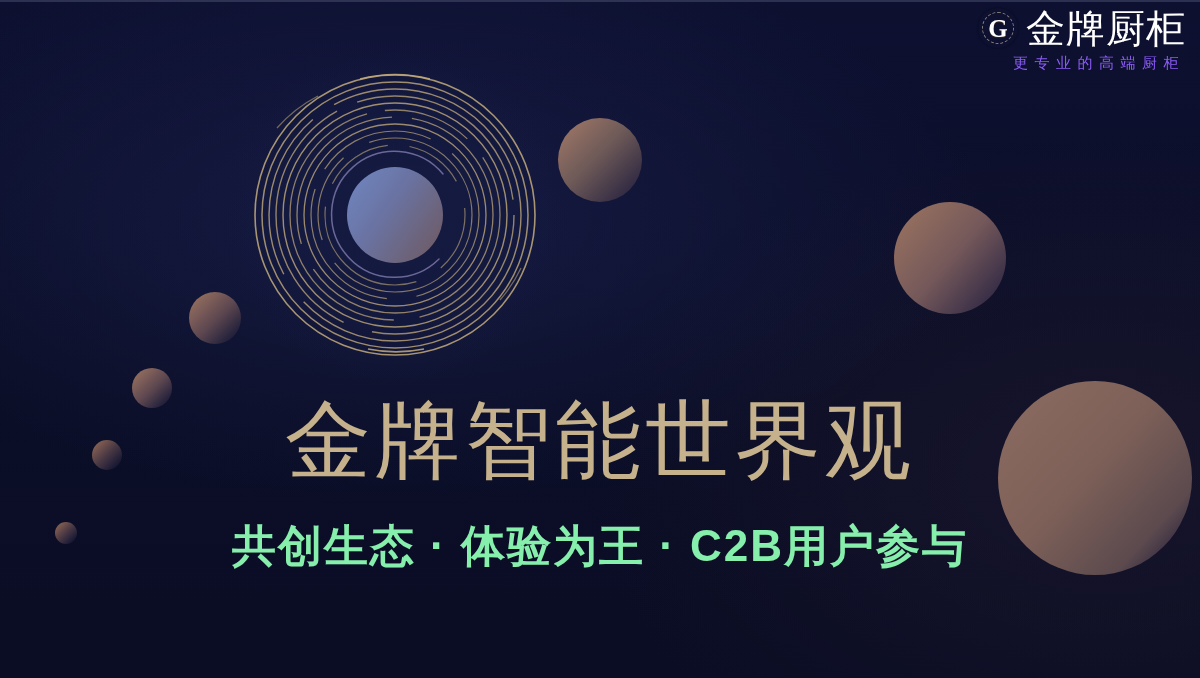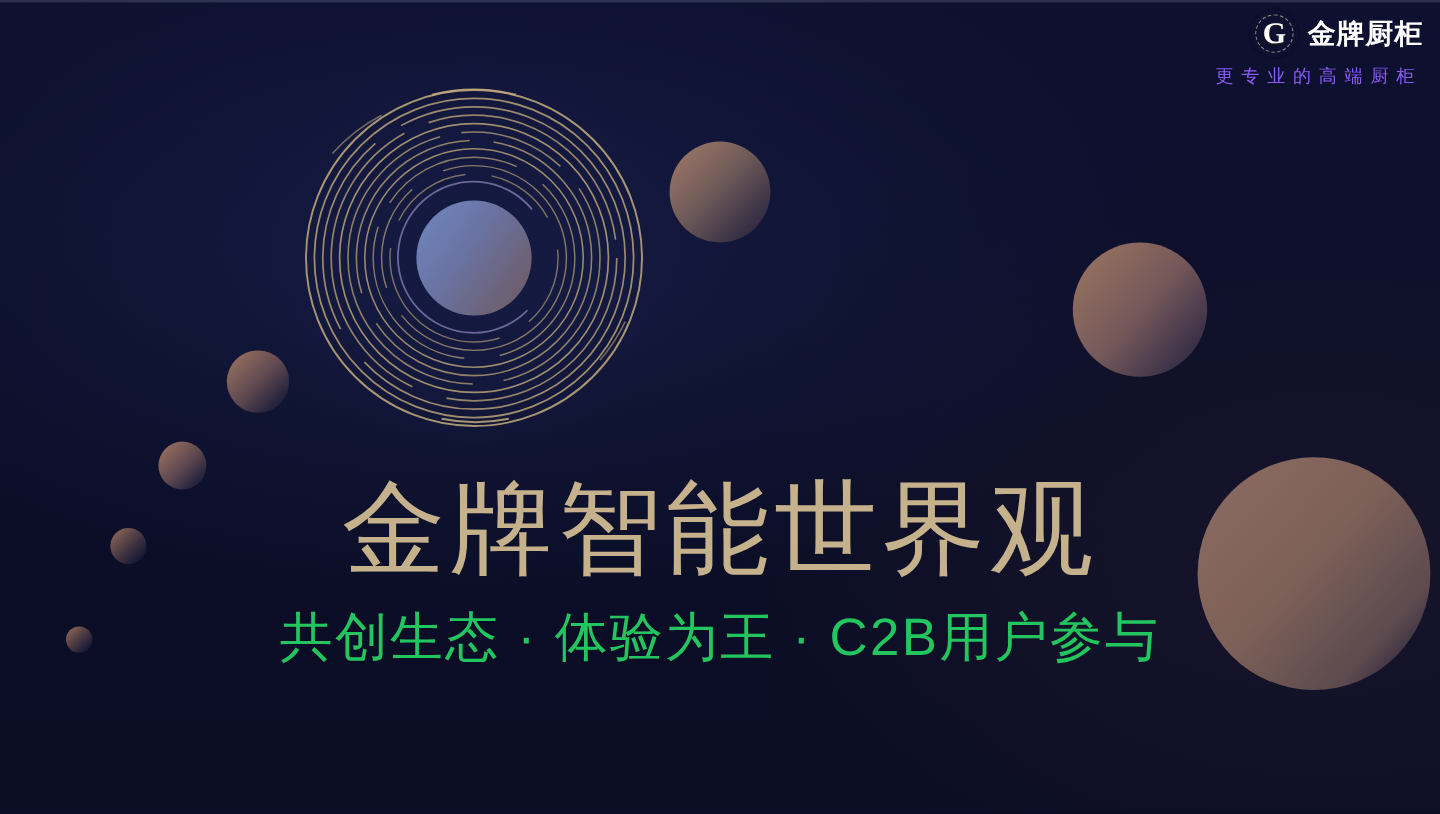--- a/index.html
+++ b/index.html
@@ -76,22 +76,22 @@
     font-family: "Liberation Serif", "DejaVu Serif", serif;
     font-size: 25px;
     font-weight: bold;
     color: #ffffff;
     line-height: 1;
     position: relative;
     z-index: 2;
     text-shadow: 0 1px 1px rgba(80,50,10,0.6);
   }
   #logo-wordmark {
-    font-size: 23px;
-    font-weight: bold;
+    font-size: 39px;
+    font-weight: normal;
     color: #ffffff;
     letter-spacing: 1px;
     line-height: 1;
     white-space: nowrap;
   }
   #logo-tagline {
     margin-top: 6px;
     font-size: 15px;
     color: #8b5cf6;
     letter-spacing: 6.5px;
@@ -110,27 +110,27 @@
   #headline-title {
     font-family: "Liberation Serif", "DejaVu Serif", serif;
     font-size: 86px;
     line-height: 1;
     color: #c5b18b;
     letter-spacing: 4px;
     white-space: nowrap;
     text-align: center;
   }
   #headline-subtitle {
-    margin-top: 26px;
+    margin-top: 40px;
     font-size: 44px;
     line-height: 1;
-    color: #22c55e;
+    color: #86efac;
     letter-spacing: 2px;
     white-space: nowrap;
-    font-weight: 400;
+    font-weight: 700;
   }
 </style>
 </head>
 <body>
 
 <div id="stage">
 
   <div id="bg-vignette"></div>
   <div id="top-edge"></div>
 

